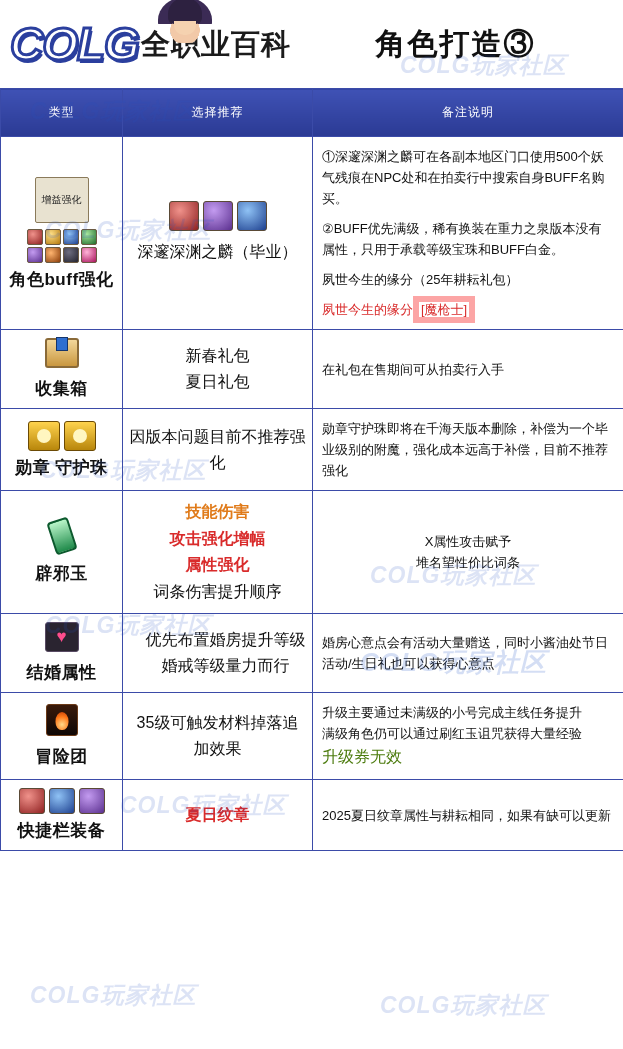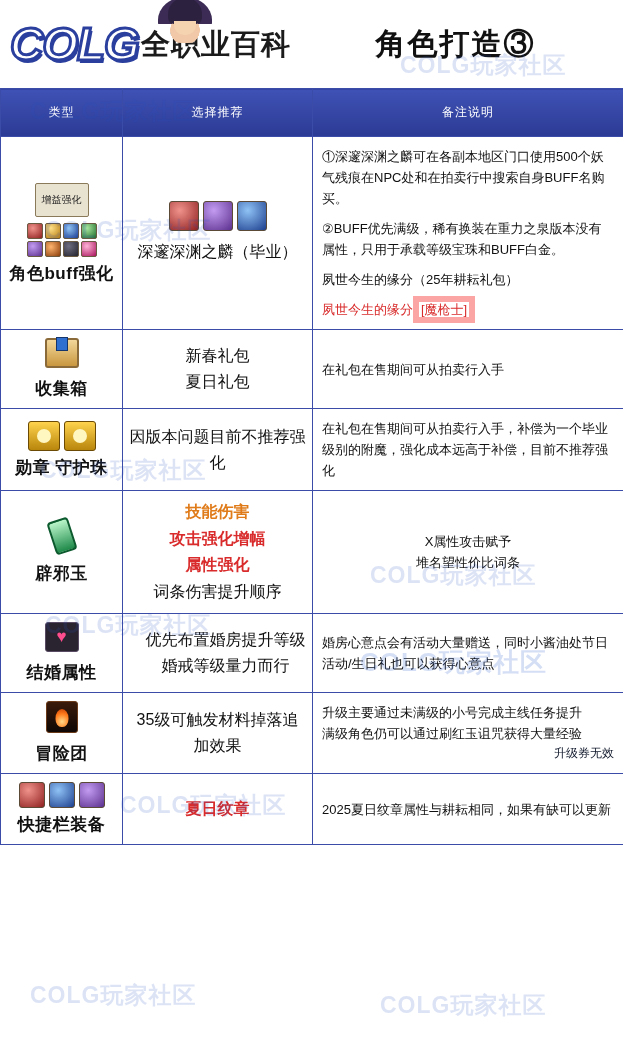--- a/index.html
+++ b/index.html
@@ -154,21 +154,21 @@
     margin-top: 5px;
     letter-spacing: 0.5px;
   }
 
   .note-p { margin: 0 0 9px 0; }
   .note-p:last-child { margin-bottom: 0; }
 
   .red { color: #d92b2b; }
   .orange { color: #e07b1a; font-weight: bold; }
   .redb { color: #d92b2b; font-weight: bold; }
-  .small-red { color: #0f172a; font-size: 12px; text-align: right; }
+  .small-red { color: #4d7c0f; font-size: 16px; }
   .boxed {
     border: 6px solid #fca5a5;
     padding: 0 2px;
     color: #d92b2b;
   }
 
   
   .icon-row {
     display: flex;
     justify-content: center;
@@ -188,21 +188,21 @@
     display: inline-block;
     position: relative;
     padding-top: 2px;
   }
   .buff-tag {
     display: inline-block;
     background: #e8e2d0;
     border: 1px solid #8a7a5a;
     font-size: 10px;
     color: #222;
-    padding: 9px 6px;
+    padding: 15px 6px;
     border-radius: 2px;
     margin-bottom: 6px;
   }
   .buff-grid {
     display: grid;
     grid-template-columns: repeat(4, 16px);
     gap: 2px;
     justify-content: center;
   }
   .buff-cell {
@@ -296,20 +296,21 @@
     width: 13px; height: 18px;
     background: radial-gradient(circle at 50% 70%, #ffd98a, #ff7a1a 55%, #c23b04);
     border-radius: 50% 50% 45% 45%;
   }
 
   
   .wm {
     position: absolute;
     font-size: 23px;
     font-weight: bold;
+    font-style: italic;
     color: rgba(40, 80, 190, 0.16);
     letter-spacing: 1px;
     white-space: nowrap;
     pointer-events: none;
     user-select: none;
     z-index: 5;
   }
   .wm.big { font-size: 26px; color: rgba(40, 90, 200, 0.20); }
 </style>
 </head>
@@ -400,21 +401,21 @@
 
       <tr>
         <td class="c-type">
           <div class="icon-row">
             <span class="ico-medal"></span>
             <span class="ico-medal"></span>
           </div>
           <div class="type-name">勋章 守护珠</div>
         </td>
         <td class="c-rec">因版本问题目前不推荐强化</td>
-        <td class="c-note">在礼包在售期间可从拍卖行入手，补偿为一个毕业级别的附魔，强化成本远高于补偿，目前不推荐强化</td>
+        <td class="c-note">勋章守护珠即将在千海天版本删除，补偿为一个毕业级别的附魔，强化成本远高于补偿，目前不推荐强化</td>
       </tr>
 
       <tr>
         <td class="c-type">
           <span class="ico-jade"></span>
           <div class="type-name">辟邪玉</div>
         </td>
         <td class="c-rec">
           <div class="orange">技能伤害</div>
           <div class="redb">攻击强化增幅</div>

